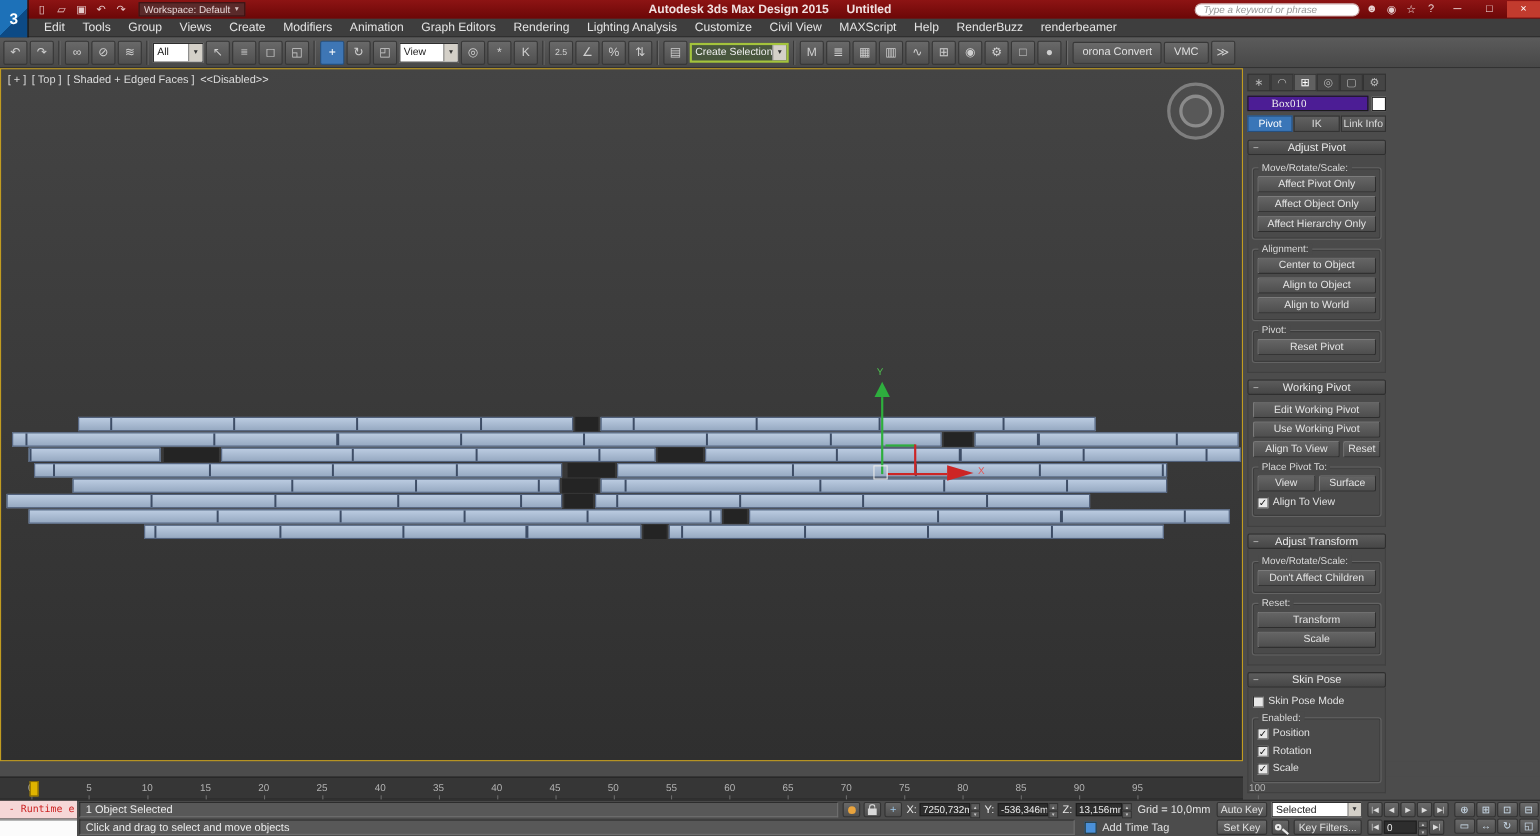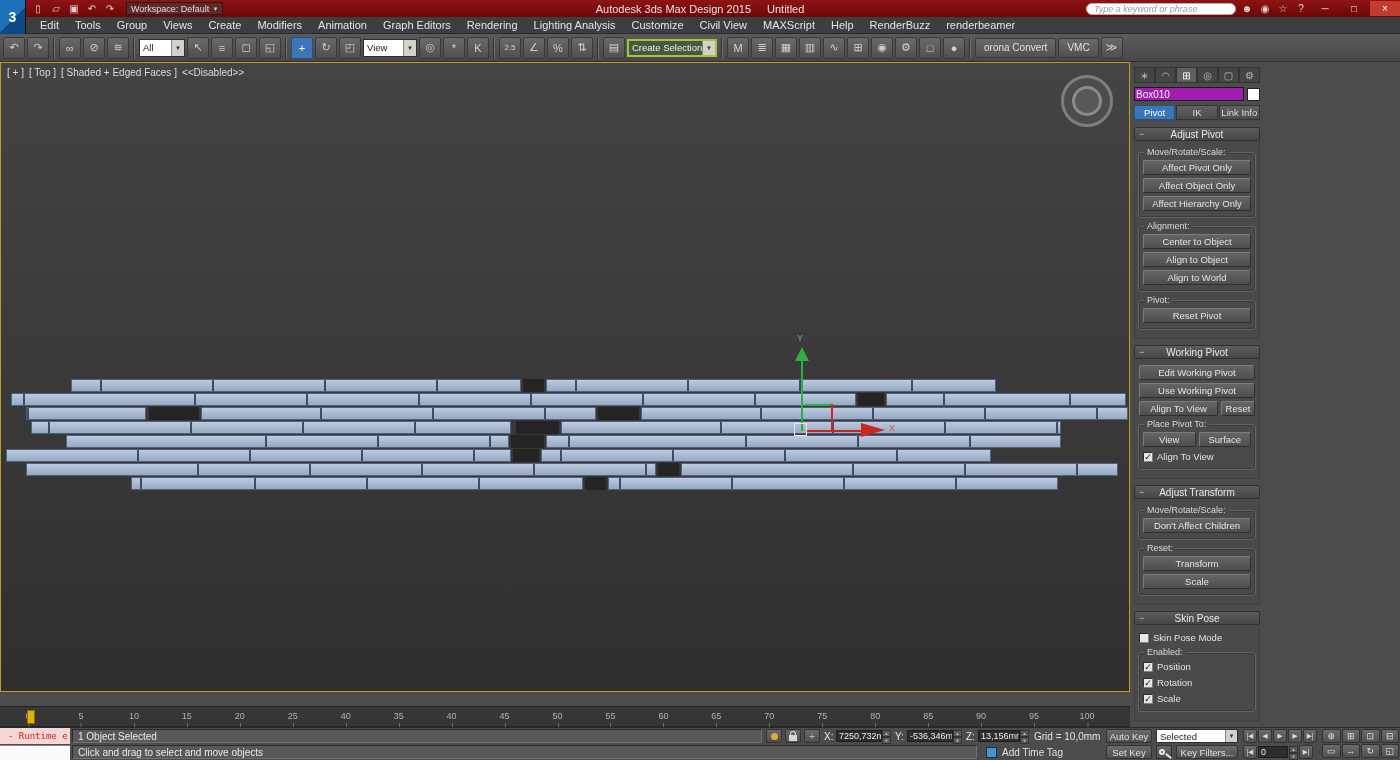--- a/index.html
+++ b/index.html
@@ -9,21 +9,21 @@
   
   #titlebar { height:17px; background:linear-gradient(#8d1414,#6c0707); display:flex; align-items:center; position:relative; padding-left:30px; }
   #logo { position:absolute; left:0; top:0; width:26px; height:34px; z-index:20;
     background:linear-gradient(135deg,#1d71b8 0 55%,#0c4a85 55%); color:#fff; font-weight:bold; font-size:14px;
     display:flex; align-items:center; justify-content:center; border-right:1px solid #111; }
   .qat { display:flex; gap:2px; align-items:center; margin-right:8px; }
   .qat-icon { width:16px; height:14px; display:flex; align-items:center; justify-content:center; color:#e6caca; font-size:10px; }
   .workspace-dd { height:13px; background:#5a2a2a; border:1px solid #3a1212; color:#e8d8d8; font-size:9px;
     display:flex; align-items:center; gap:3px; padding:0 4px; }
   .dd-arr { font-size:6px; color:#d8c0c0; }
-  #titletext { position:absolute; left:50%; transform:translateX(-50%); display:flex; gap:16px; color:#f0e0e0; font-size:11px; white-space:nowrap; }
+  #titletext { position:absolute; left:50%; transform:translateX(-50%); display:flex; gap:16px; color:#f0e0e0; font-size:11px; white-space:nowrap;font-weight:bold; }
   .tb-right { margin-left:auto; display:flex; align-items:center; gap:3px; height:100%; }
   #search { width:150px; height:12px; border-radius:6px; border:1px solid #caa; background:#fff; font-size:9px; font-style:italic; padding:0 7px; outline:none; color:#333; }
   #search::placeholder { color:#999; font-style:italic; }
   .tr-icons { display:flex; gap:2px; }
   .tr-icon { width:16px; height:14px; display:flex; align-items:center; justify-content:center; color:#e8d2d2; font-size:10px; }
   .winbtn { width:26px; height:15px; display:flex; align-items:center; justify-content:center; color:#f2e2e2; font-size:10px; }
   .winbtn.close { background:#c23b2e; width:30px; color:#fff; }
 
   
   #menubar { height:17px; background:#3e3e3e; border-bottom:1px solid #2a2a2a; display:flex; align-items:center; padding-left:32px; }
@@ -70,21 +70,21 @@
   #gz-xlab { left:888px; top:360px; color:#e25555; font-size:9px; }
   #gz-selbox { left:793px; top:360px; width:13px; height:13px; border:1px solid #e8e8e8; }
 
   
   #cmdpanel { width:270px; background:#4c4c4c; position:relative; }
   .cp-col { position:absolute; left:4px; top:5px; width:126px; }
   .cp-tabs { display:flex; }
   .cp-tab { flex:1; height:16px; background:#454545; border:1px solid #333; color:#b8b8b8; font-size:10px; display:flex; align-items:center; justify-content:center; }
   .cp-tab.active { background:#606060; color:#fff; }
   .cp-name-row { display:flex; gap:3px; margin-top:4px; align-items:center; }
-  .cp-name { flex:1; height:14px; background:#a21caf; border:1px solid #1a1a1a; color:#eee; font-size:10px; display:flex; align-items:center; padding-left:1px; }
+  .cp-name { flex:1; height:14px; background:#4c1d95; border:1px solid #1a1a1a; color:#eee; font-size:10px; display:flex; align-items:center; padding-left:21px;font-family:Liberation Serif, serif; }
   .cp-swatch { width:13px; height:13px; background:#fff; border:1px solid #222; }
   .cp-subtabs { display:flex; gap:1px; margin-top:4px; }
   .sub { flex:1; height:15px; background:linear-gradient(#616161,#4c4c4c); border:1px solid #333; color:#ddd; font-size:9.5px; display:flex; align-items:center; justify-content:center; white-space:nowrap; }
   .sub.active { background:#3a76b8; color:#fff; border-color:#274f7c; }
   .cp-rollouts { margin-top:7px; }
   .rollout { margin-bottom:6px; }
   .rollout-header { height:14px; background:linear-gradient(#5c5c5c,#464646); border:1px solid #2f2f2f; border-radius:2px;
     font-size:10px; color:#e8e8e8; display:flex; align-items:center; justify-content:center; position:relative; }
   .ro-min { position:absolute; left:4px; font-size:9px; color:#c8c8c8; }
   .rollout-body { background:#4a4a4a; border:1px solid #404040; border-top:none; padding:3px 3px 4px; }
@@ -494,21 +494,21 @@
           <div class="tick" style="left: 557.5px;">50</div>
           <div class="tick" style="left: 610.45px;">55</div>
           <div class="tick" style="left: 663.4px;">60</div>
           <div class="tick" style="left: 716.35px;">65</div>
           <div class="tick" style="left: 769.3px;">70</div>
           <div class="tick" style="left: 822.25px;">75</div>
           <div class="tick" style="left: 875.2px;">80</div>
           <div class="tick" style="left: 928.15px;">85</div>
           <div class="tick" style="left: 981.1px;">90</div>
           <div class="tick" style="left: 1034.05px;">95</div>
-          <div class="tick" style="left: 1087px;">100</div>
+          <div class="tick" style="left: 1143px;">100</div>
         </div>
     </div>
     <div class="fill270"></div>
   </div>
 
   <div id="statusbar">
     <div class="ml-pink">
         <span>- Runtime e</span>
       </div>
     <div class="ml-white"></div>

